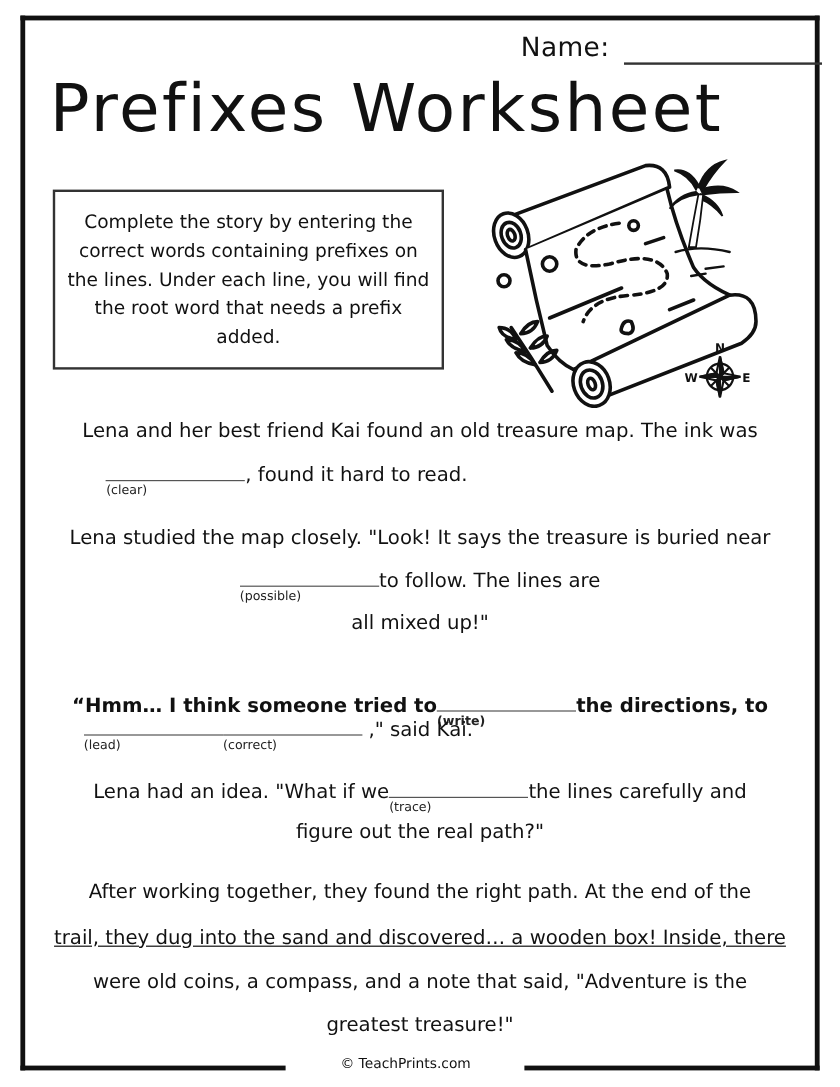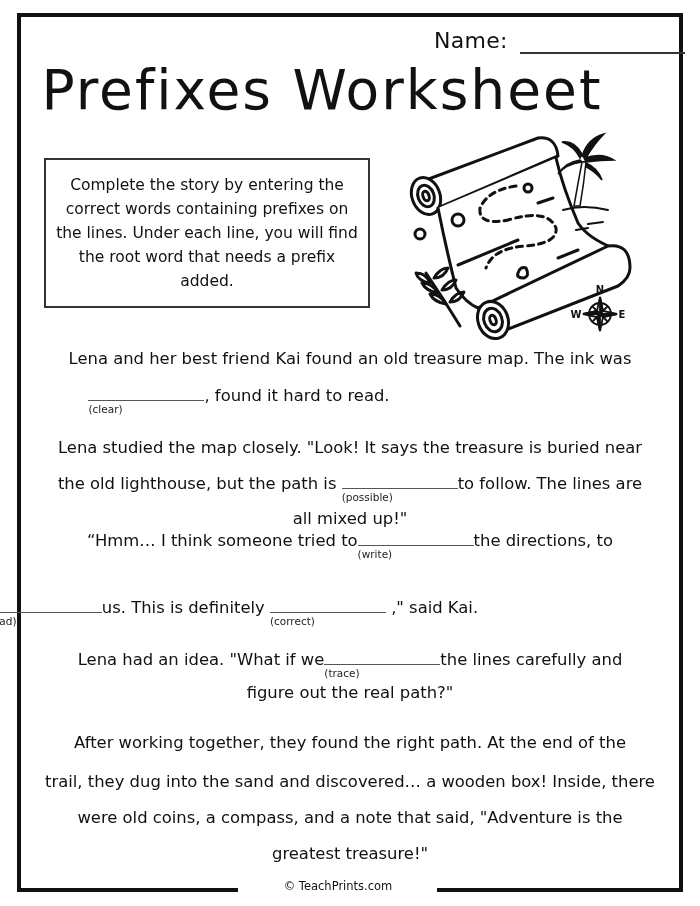--- a/index.html
+++ b/index.html
@@ -113,44 +113,44 @@
 
 <div class="line" style="top:348px;">Lena and her best friend Kai found an old treasure map. The ink was</div>
 <div class="line" style="top:384px; left:-111px;">
   <span class="blank" style="width:116px;">
     <span class="hint">(clear)</span>
   </span><span>, found it hard to read.</span>
 </div>
 
 <div class="line" style="top:437px;">Lena studied the map closely. "Look! It says the treasure is buried near</div>
 <div class="line" style="top:472px;">
-  <span>the old lighthouse, but the path is </span><span class="blank" style="width:116px;">
+  <span class="blank" style="width:116px;">
     <span class="hint">(possible)</span>
   </span><span>to follow. The lines are</span>
 </div>
 <div class="line" style="top:508px;">all mixed up!"</div>
 
-<div class="line" style="top:529px;">
+<div class="line" style="top:576px;font-weight:bold;">
   <span>“Hmm… I think someone tried to</span><span class="blank" style="width:116px;">
     <span class="hint">(write)</span>
   </span><span>the directions, to</span>
 </div>
 <div class="line" style="top:596px; left:-118px;">
   <span class="blank" style="width:116px;">
     <span class="hint">(lead)</span>
-  </span><span>us. This is definitely </span><span class="blank" style="width:116px;">
+  </span><span class="blank" style="width:116px;">
     <span class="hint">(correct)</span>
   </span><span> ," said Kai.</span>
 </div>
 
 <div class="line" style="top:648px;">
   <span>Lena had an idea. "What if we</span><span class="blank" style="width:116px;">
     <span class="hint">(trace)</span>
   </span><span>the lines carefully and</span>
 </div>
 <div class="line" style="top:682px;">figure out the real path?"</div>
 
 <div class="line" style="top:732px;">After working together, they found the right path. At the end of the</div>
-<div class="line" style="top:771px;">trail, they dug into the sand and discovered… a wooden box! Inside, there</div>
+<div class="line" style="top:771px;text-decoration:underline;">trail, they dug into the sand and discovered… a wooden box! Inside, there</div>
 <div class="line" style="top:807px;">were old coins, a compass, and a note that said, "Adventure is the</div>
 <div class="line" style="top:843px;">greatest treasure!"</div>
 
 <div class="copyright">© TeachPrints.com</div>
 
 </body></html>

